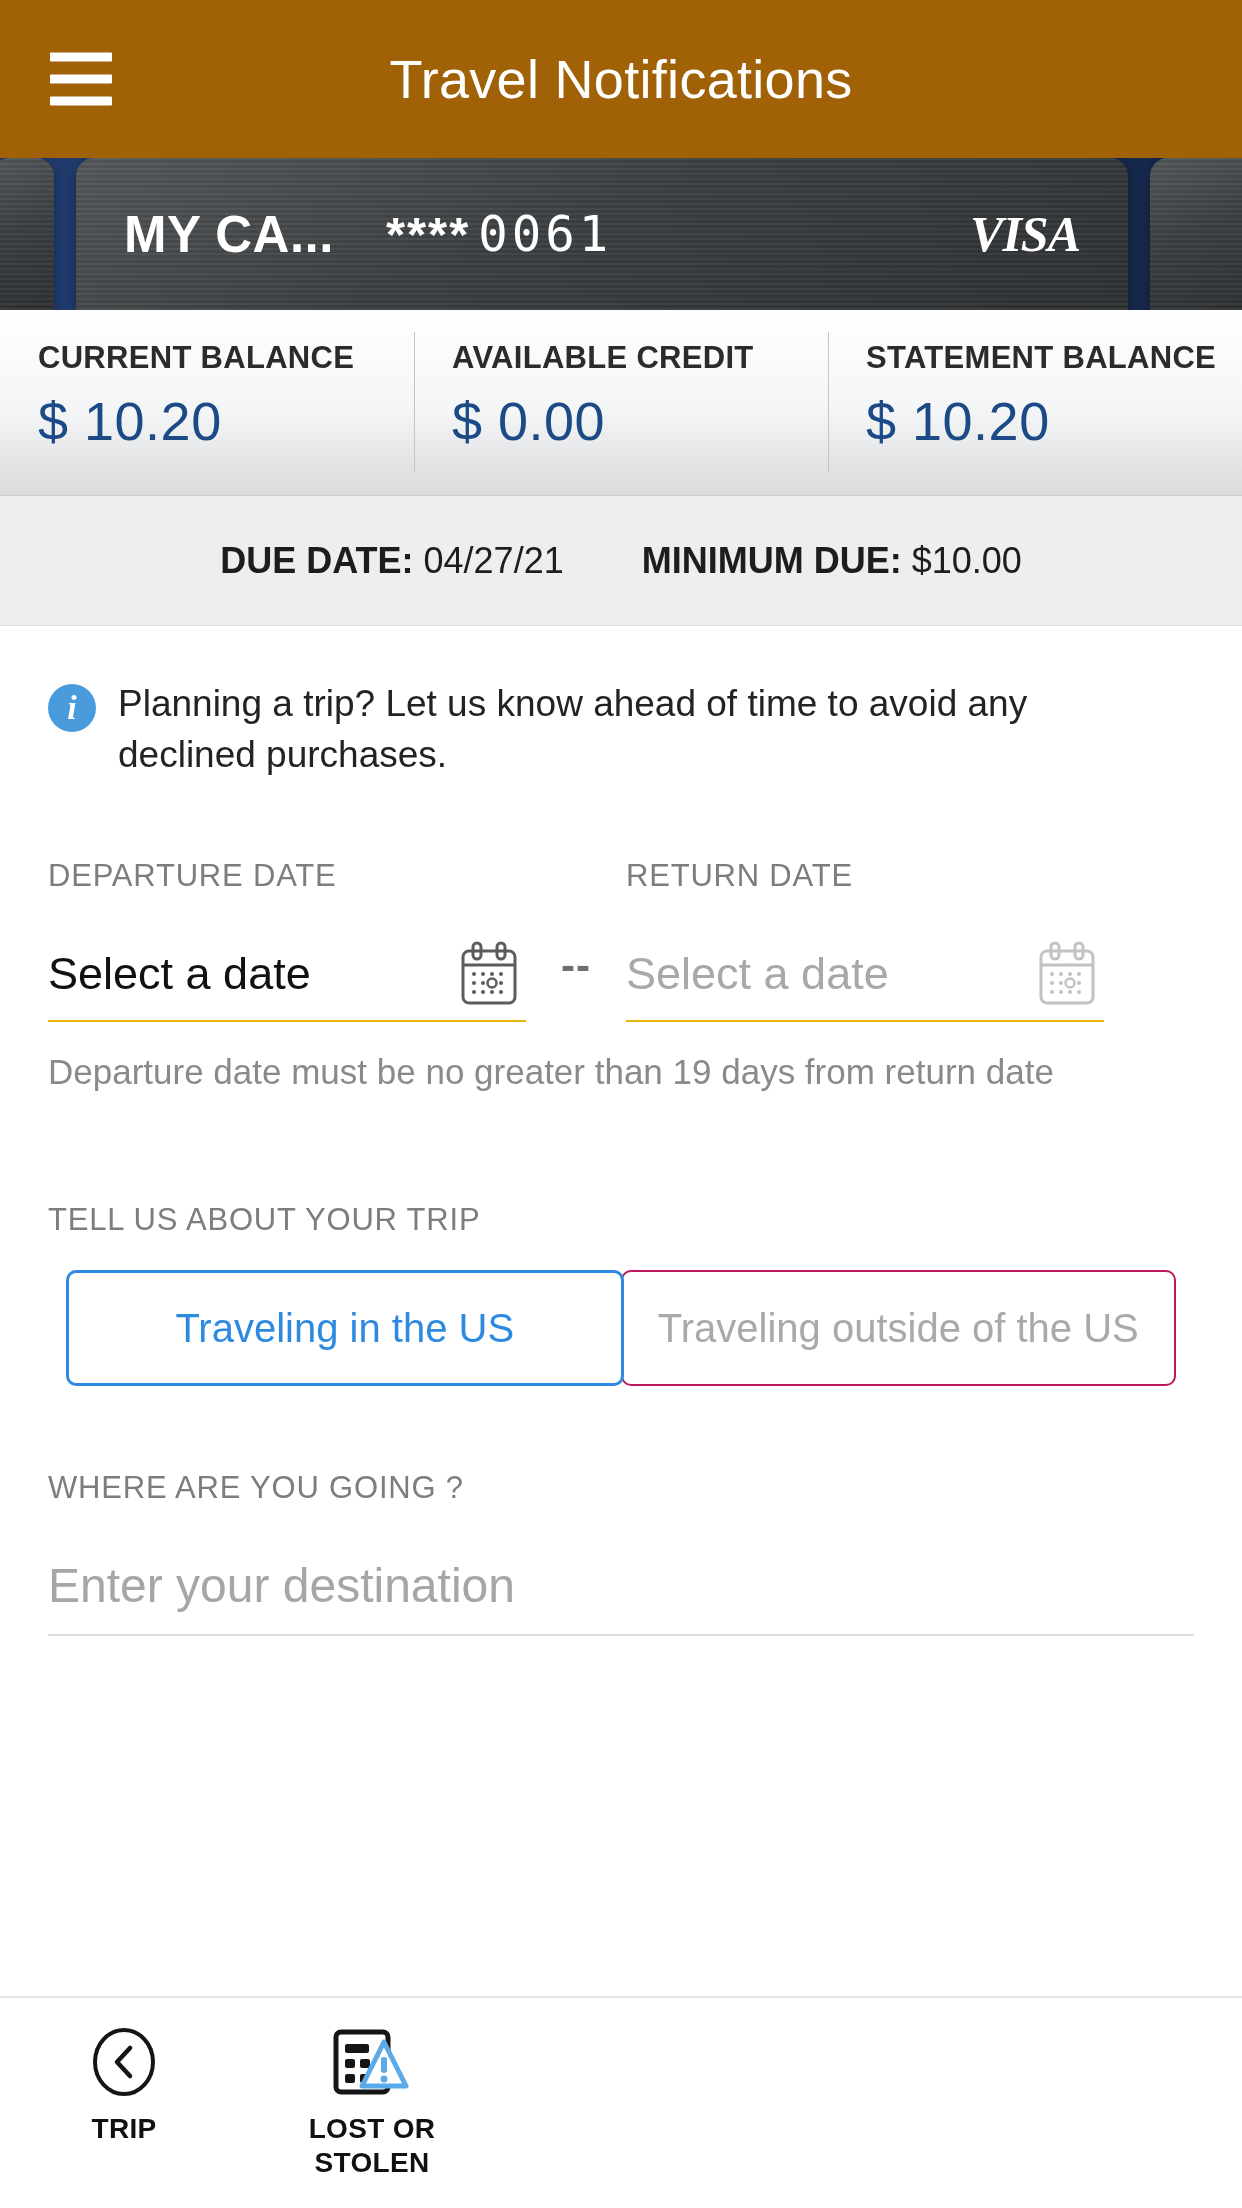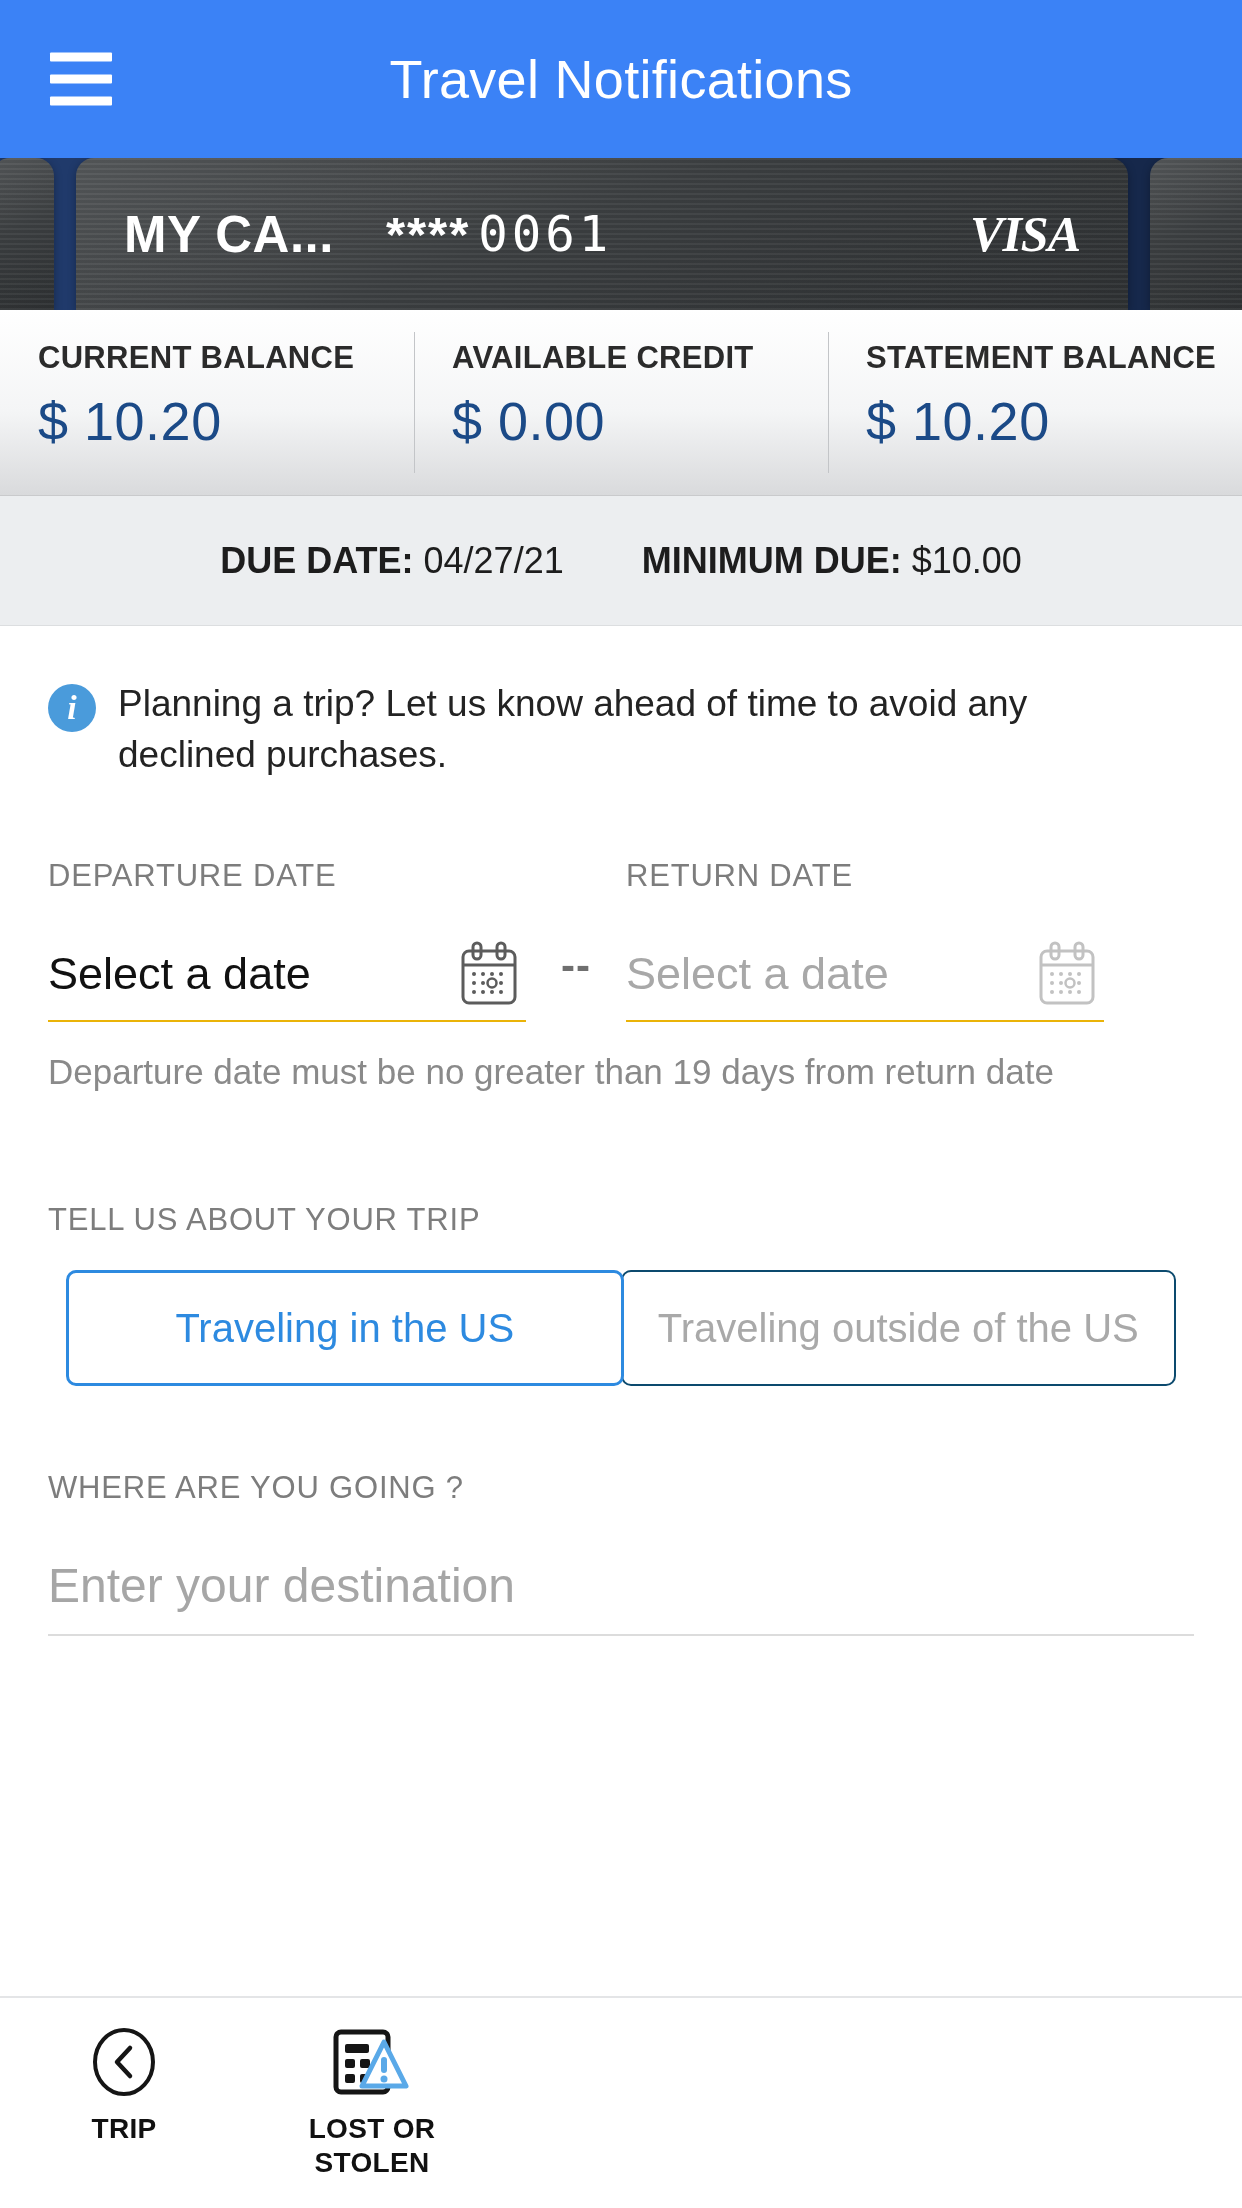--- a/index.html
+++ b/index.html
@@ -79,21 +79,21 @@
   .bolt {
     position: absolute;
     left: 50%; top: 50%;
     transform: translate(-50%,-50%);
     width: 22px; height: 26px;
   }
 
   
   .nav-header {
     height: 158px;
-    background: #3b82f6;
+    background: #a16207;
     display: flex;
     align-items: center;
     position: relative;
     flex: 0 0 auto;
   }
   .hamburger {
     position: absolute;
     left: 50px;
     top: 50%;
     transform: translateY(-50%);
@@ -340,21 +340,21 @@
     cursor: pointer;
   }
   .seg.active {
     border: 3px solid #2d8ae0;
     border-radius: 10px;
     color: #2d8ae0;
     background: #ffffff;
     z-index: 2;
   }
   .seg.inactive {
-    border: 2px solid #0c4a6e;
+    border: 2px solid #be185d;
     border-radius: 10px;
     color: #a9a9a9;
     background: #ffffff;
     margin-left: -3px;
   }
 
   .dest-section { margin-top: 84px; }
   .dest-input {
     margin-top: 30px;
     height: 100px;

